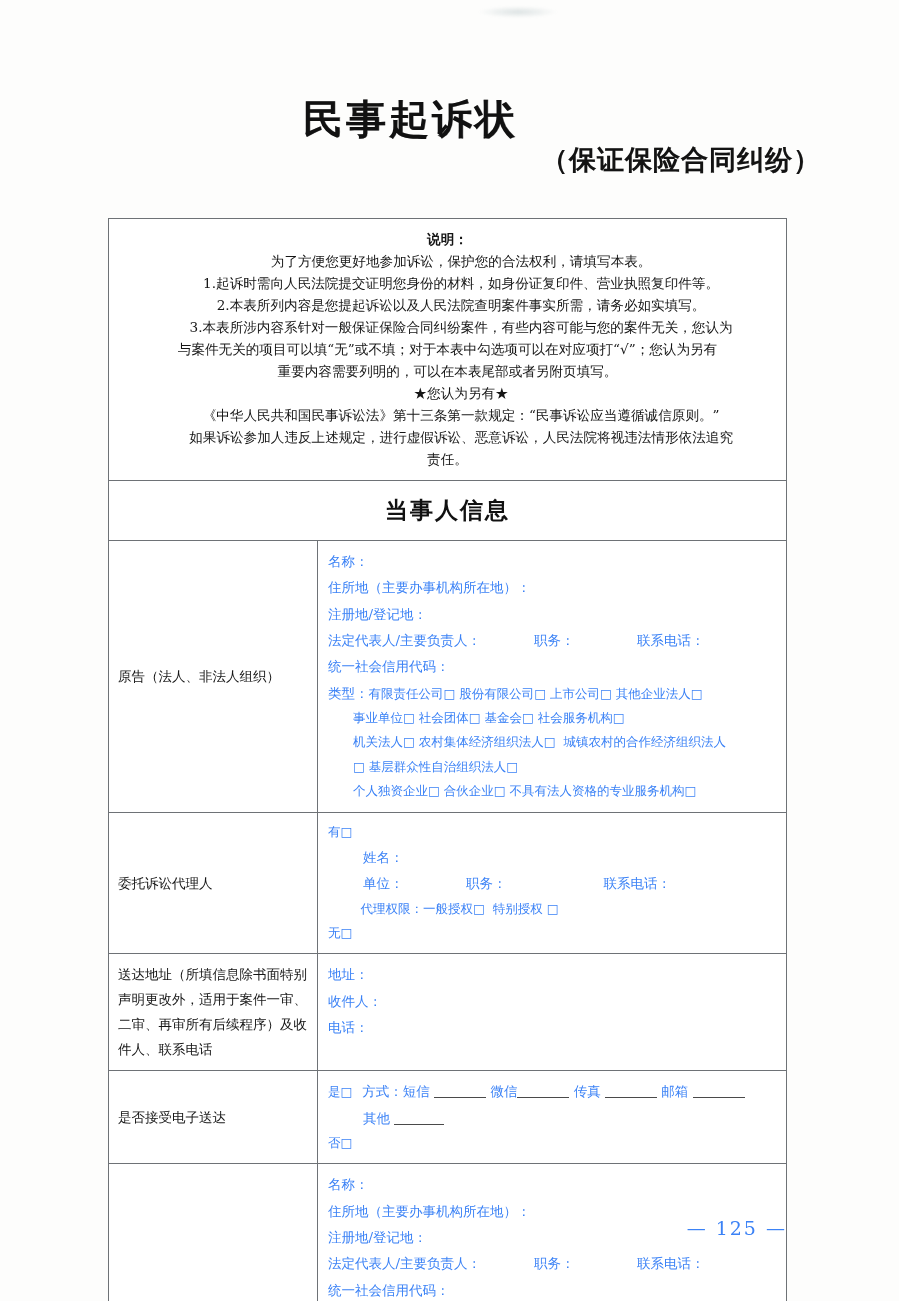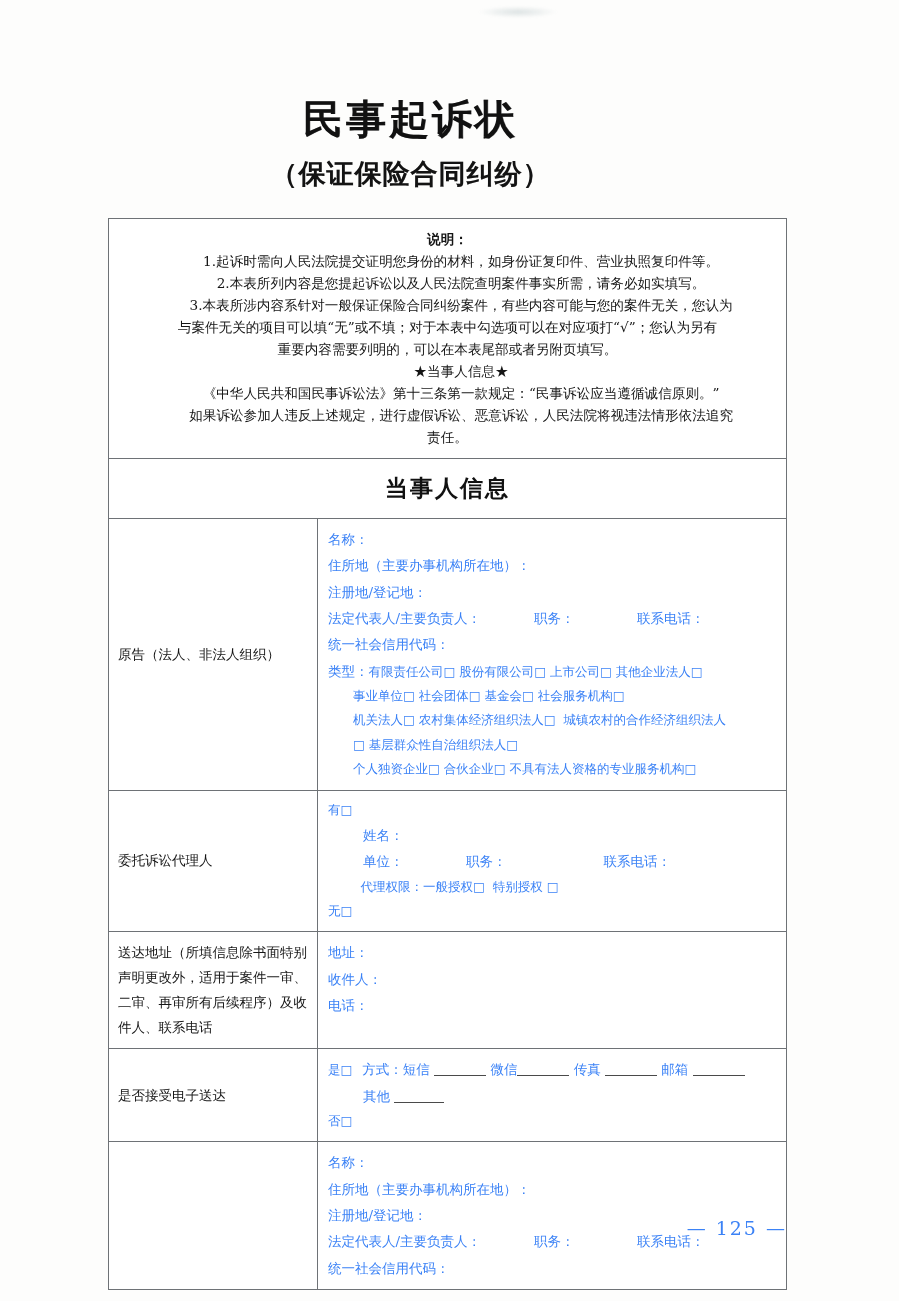--- a/index.html
+++ b/index.html
@@ -44,26 +44,26 @@
   .doc-title {
     font-family: "DejaVu Serif", "Liberation Serif", serif;
     font-size: 40px;
     font-weight: 700;
     letter-spacing: 3px;
     color: #111;
     line-height: 1.15;
     text-shadow: 0.4px 0 0 rgba(0,0,0,0.45);
   }
   .doc-subtitle {
-    margin-top: 14px;
     font-size: 27px;
     font-weight: 700;
     letter-spacing: 1px;
     color: #131313;
     text-shadow: 0.3px 0 0 rgba(0,0,0,0.35);
+    text-align: right;
   }
 
   
   .form-table {
     position: absolute;
     left: 108px;
     top: 218px;
     width: 679px;
     border: 1px solid #6e7276;
     box-sizing: border-box;
@@ -161,26 +161,27 @@
   <div class="title-block">
     <div class="doc-title">民事起诉状</div>
     <div class="doc-subtitle">（保证保险合同纠纷）</div>
   </div>
 
   <div class="form-table">
 
     <div class="trow first">
       <div class="notice">
         <span class="nl heading">说明：</span>
+        <span class="nl ind1">为了方便您更好地参加诉讼，保护您的合法权利，请填写本表。</span>
         <span class="nl ind1">1.起诉时需向人民法院提交证明您身份的材料，如身份证复印件、营业执照复印件等。</span>
         <span class="nl ind1">2.本表所列内容是您提起诉讼以及人民法院查明案件事实所需，请务必如实填写。</span>
         <span class="nl ind1">3.本表所涉内容系针对一般保证保险合同纠纷案件，有些内容可能与您的案件无关，您认为</span>
         <span class="nl">与案件无关的项目可以填“无”或不填；对于本表中勾选项可以在对应项打“√”；您认为另有</span>
         <span class="nl">重要内容需要列明的，可以在本表尾部或者另附页填写。</span>
-        <span class="nl ind-star">★当事人信息★</span>
+        <span class="nl ind-star">★您认为另有★</span>
         <span class="nl ind1">《中华人民共和国民事诉讼法》第十三条第一款规定：“民事诉讼应当遵循诚信原则。”</span>
         <span class="nl ind1">如果诉讼参加人违反上述规定，进行虚假诉讼、恶意诉讼，人民法院将视违法情形依法追究</span>
         <span class="nl">责任。</span>
       </div>
     </div>
 
     <div class="trow">
       <div class="section-header">当事人信息</div>
     </div>
 

